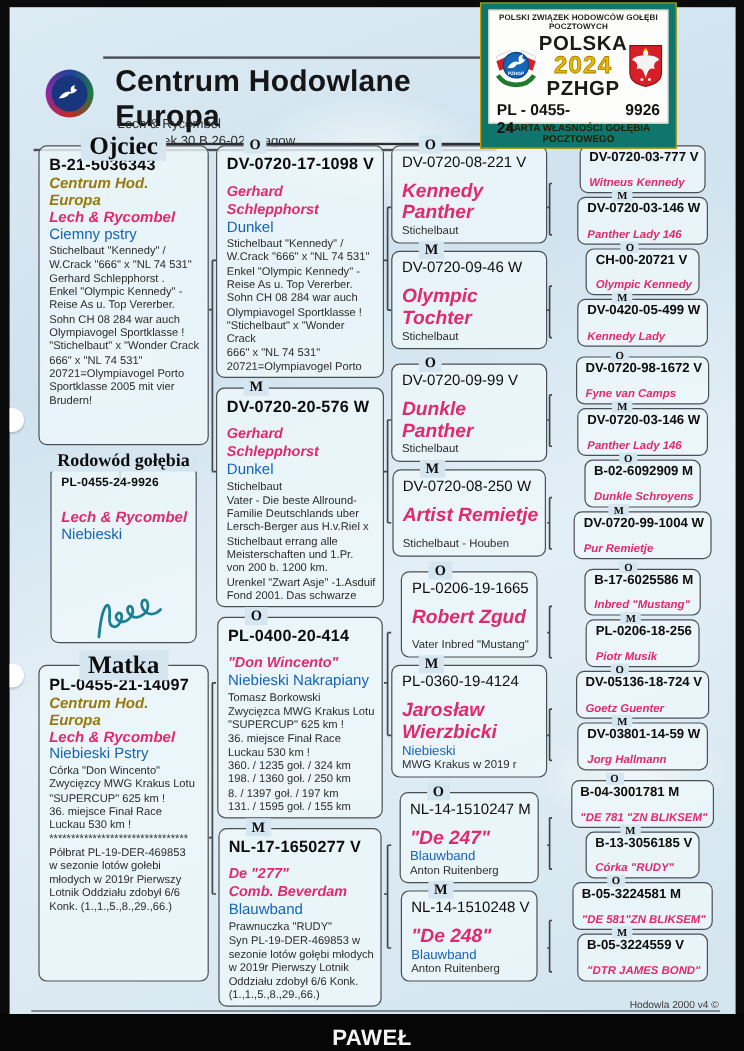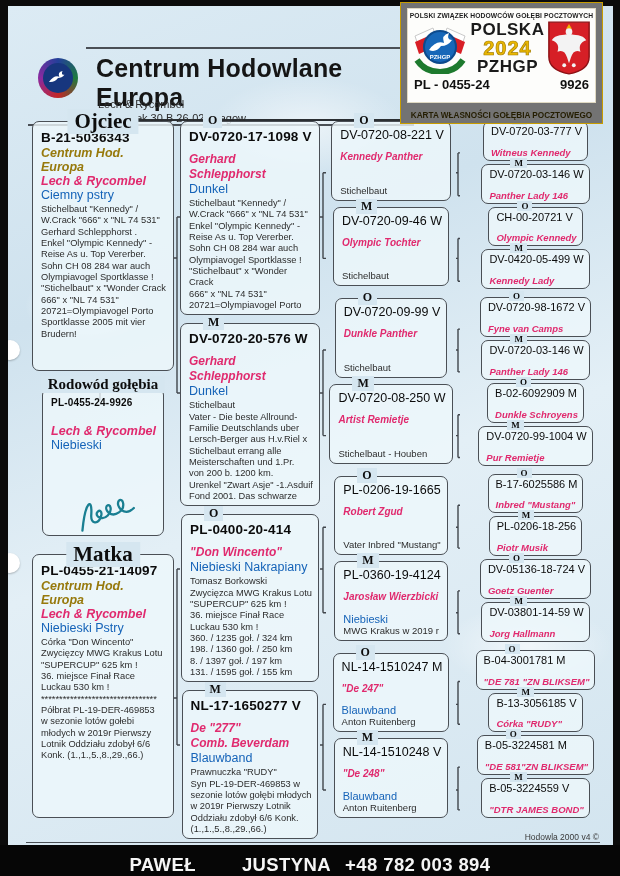--- a/index.html
+++ b/index.html
@@ -13,21 +13,21 @@
   
   .hr{position:absolute;background:#4a4f55;height:1.5px;}
   .logo{position:absolute;left:30px;top:52px;width:40px;height:40px;border-radius:50%;
     background:conic-gradient(#23409a,#1d7a3e,#c42727,#8b2aa0,#23409a);display:flex;align-items:center;justify-content:center;}
   .logo-inner{width:30px;height:30px;border-radius:50%;background:#17367e;display:flex;align-items:center;justify-content:center;}
   .title{position:absolute;left:88px;top:48px;width:318px;font-size:25px;font-weight:bold;color:#151515;
     border-bottom:2px solid #2b2f33;padding-bottom:7px;letter-spacing:.2px;}
   .addr1{position:absolute;left:90px;top:92px;font-size:11px;color:#2c2c2c;}
   .addr2{position:absolute;left:90px;top:106px;font-size:11px;color:#2c2c2c;}
   
-  .badge{position:absolute;left:400px;top:2px;width:203px;height:122px;background:#737373;z-index:6;box-shadow:0 0 0 1px #c79c00 inset;}
+  .badge{position:absolute;left:400px;top:2px;width:164px;height:122px;background:#0f766e;z-index:6;box-shadow:0 0 0 1px #c79c00 inset;}
   .badge-white{position:absolute;left:7px;top:6px;right:7px;height:93px;background:#fdfdfb;border:1px solid #e0d9c2;}
   .fed{margin-top:3px;text-align:center;font-size:6.7px;font-weight:bold;color:#1c1c1c;letter-spacing:.1px;}
   .badge-row{display:flex;align-items:center;justify-content:space-between;padding:1px 3px 0 3px;}
   .badge-mid{text-align:center;line-height:1;}
   .b-country{font-size:17px;font-weight:bold;color:#1a1a1a;letter-spacing:.5px;}
   .b-year{font-size:20px;font-weight:bold;color:#eab702;-webkit-text-stroke:.7px #a57f00;letter-spacing:1px;}
   .b-org{font-size:17px;font-weight:bold;color:#1a1a1a;letter-spacing:.5px;}
   .badge-ringrow{display:flex;justify-content:space-between;padding:0 6px;margin-top:1px;gap:36px;}
   .b-prefix,.b-num{font-size:13px;font-weight:bold;color:#111;}
   .b-card{position:absolute;left:0;right:0;bottom:4px;text-align:center;font-size:8.2px;font-weight:bold;color:#241d00;}
@@ -52,27 +52,27 @@
   .col4 .pbox:last-of-type{margin-bottom:0;}
   .legend{position:absolute;top:-13px;left:50%;transform:translateX(-50%);background:#d5e6f0;padding:0 7px;
     font-family:"Liberation Serif",serif;font-weight:bold;color:#0d0d0d;white-space:nowrap;}
   .legend-big{font-size:21px;}
   .legend-mid{font-size:15px;}
   .sexl{position:absolute;top:-9px;left:22px;background:#d5e6f0;padding:0 5px;
     font-family:"Liberation Serif",serif;font-weight:bold;font-size:12px;color:#0d0d0d;}
   .col4 .sexl{top:-7px;left:28px;font-size:9px;padding:0 4px;}
   .ring1{font-size:13.5px;font-weight:bold;color:#0b0b0b;letter-spacing:.2px;}
   .ring3{font-size:12.5px;font-weight:normal;color:#0b0b0b;}
-  .ring4{font-size:11px;font-weight:normal;color:#0b0b0b;}
+  .ring4{font-size:11px;font-weight:bold;color:#0b0b0b;}
   .loft{font-size:12.5px;font-weight:bold;font-style:italic;color:#97790c;margin-top:1px;}
   .owner{font-size:12.5px;font-weight:bold;font-style:italic;color:#e02a6e;}
   .colorline{font-size:12.5px;color:#1563b8;margin-bottom:2px;}
   .notes{font-size:9.3px;color:#2c2c2c;line-height:1.22;white-space:pre-line;}
   .name2{font-size:12px;font-weight:bold;font-style:italic;color:#e02a6e;margin-top:8px;white-space:pre-line;line-height:1.25;}
-  .name3{font-size:10px;font-weight:bold;font-style:italic;color:#e02a6e;margin-top:9px;}
+  .name3{font-size:16px;font-weight:bold;font-style:italic;color:#e02a6e;margin-top:9px;}
   .name4{font-size:9.5px;font-weight:bold;font-style:italic;color:#e02a6e;margin-top:auto;}
   .bottom3{margin-top:auto;}
   .color3{font-size:11px;color:#1563b8;}
   .note3{font-size:9.5px;color:#2c2c2c;}
   .org-center{text-align:center;font-size:10.5px;color:#2c2c2c;margin-top:3px;white-space:pre-line;line-height:1.3;}
   .sig{position:absolute;left:28px;bottom:2px;}
   .connect{position:absolute;left:0;top:0;z-index:1;pointer-events:none;}
   .hole{position:absolute;left:-8px;width:20px;height:20px;border-radius:50%;background:#fff;box-shadow:0 1px 2px rgba(0,0,0,.25);z-index:3;}
   .software{position:absolute;right:14px;bottom:34px;font-size:8.5px;color:#3a3a3a;z-index:4;}
   .footer-bar{position:absolute;left:0;right:0;bottom:0;height:31px;background:#060606;color:#f5f5f5;z-index:7;
@@ -454,18 +454,14 @@
         <span class="b-num">9926</span>
       </div>
     </div>
     <div class="b-card">KARTA  WŁASNOŚCI GOŁĘBIA POCZTOWEGO</div>
   </div>
 
   <div class="footer-bar">
     <div class="contact">
       <span>PAWEŁ</span>
     </div>
-    <div class="contact">
-      <span>JUSTYNA</span>
-      <span>+48 782 003 894</span>
-    </div>
   </div>
 </div>
 
 </body></html>

